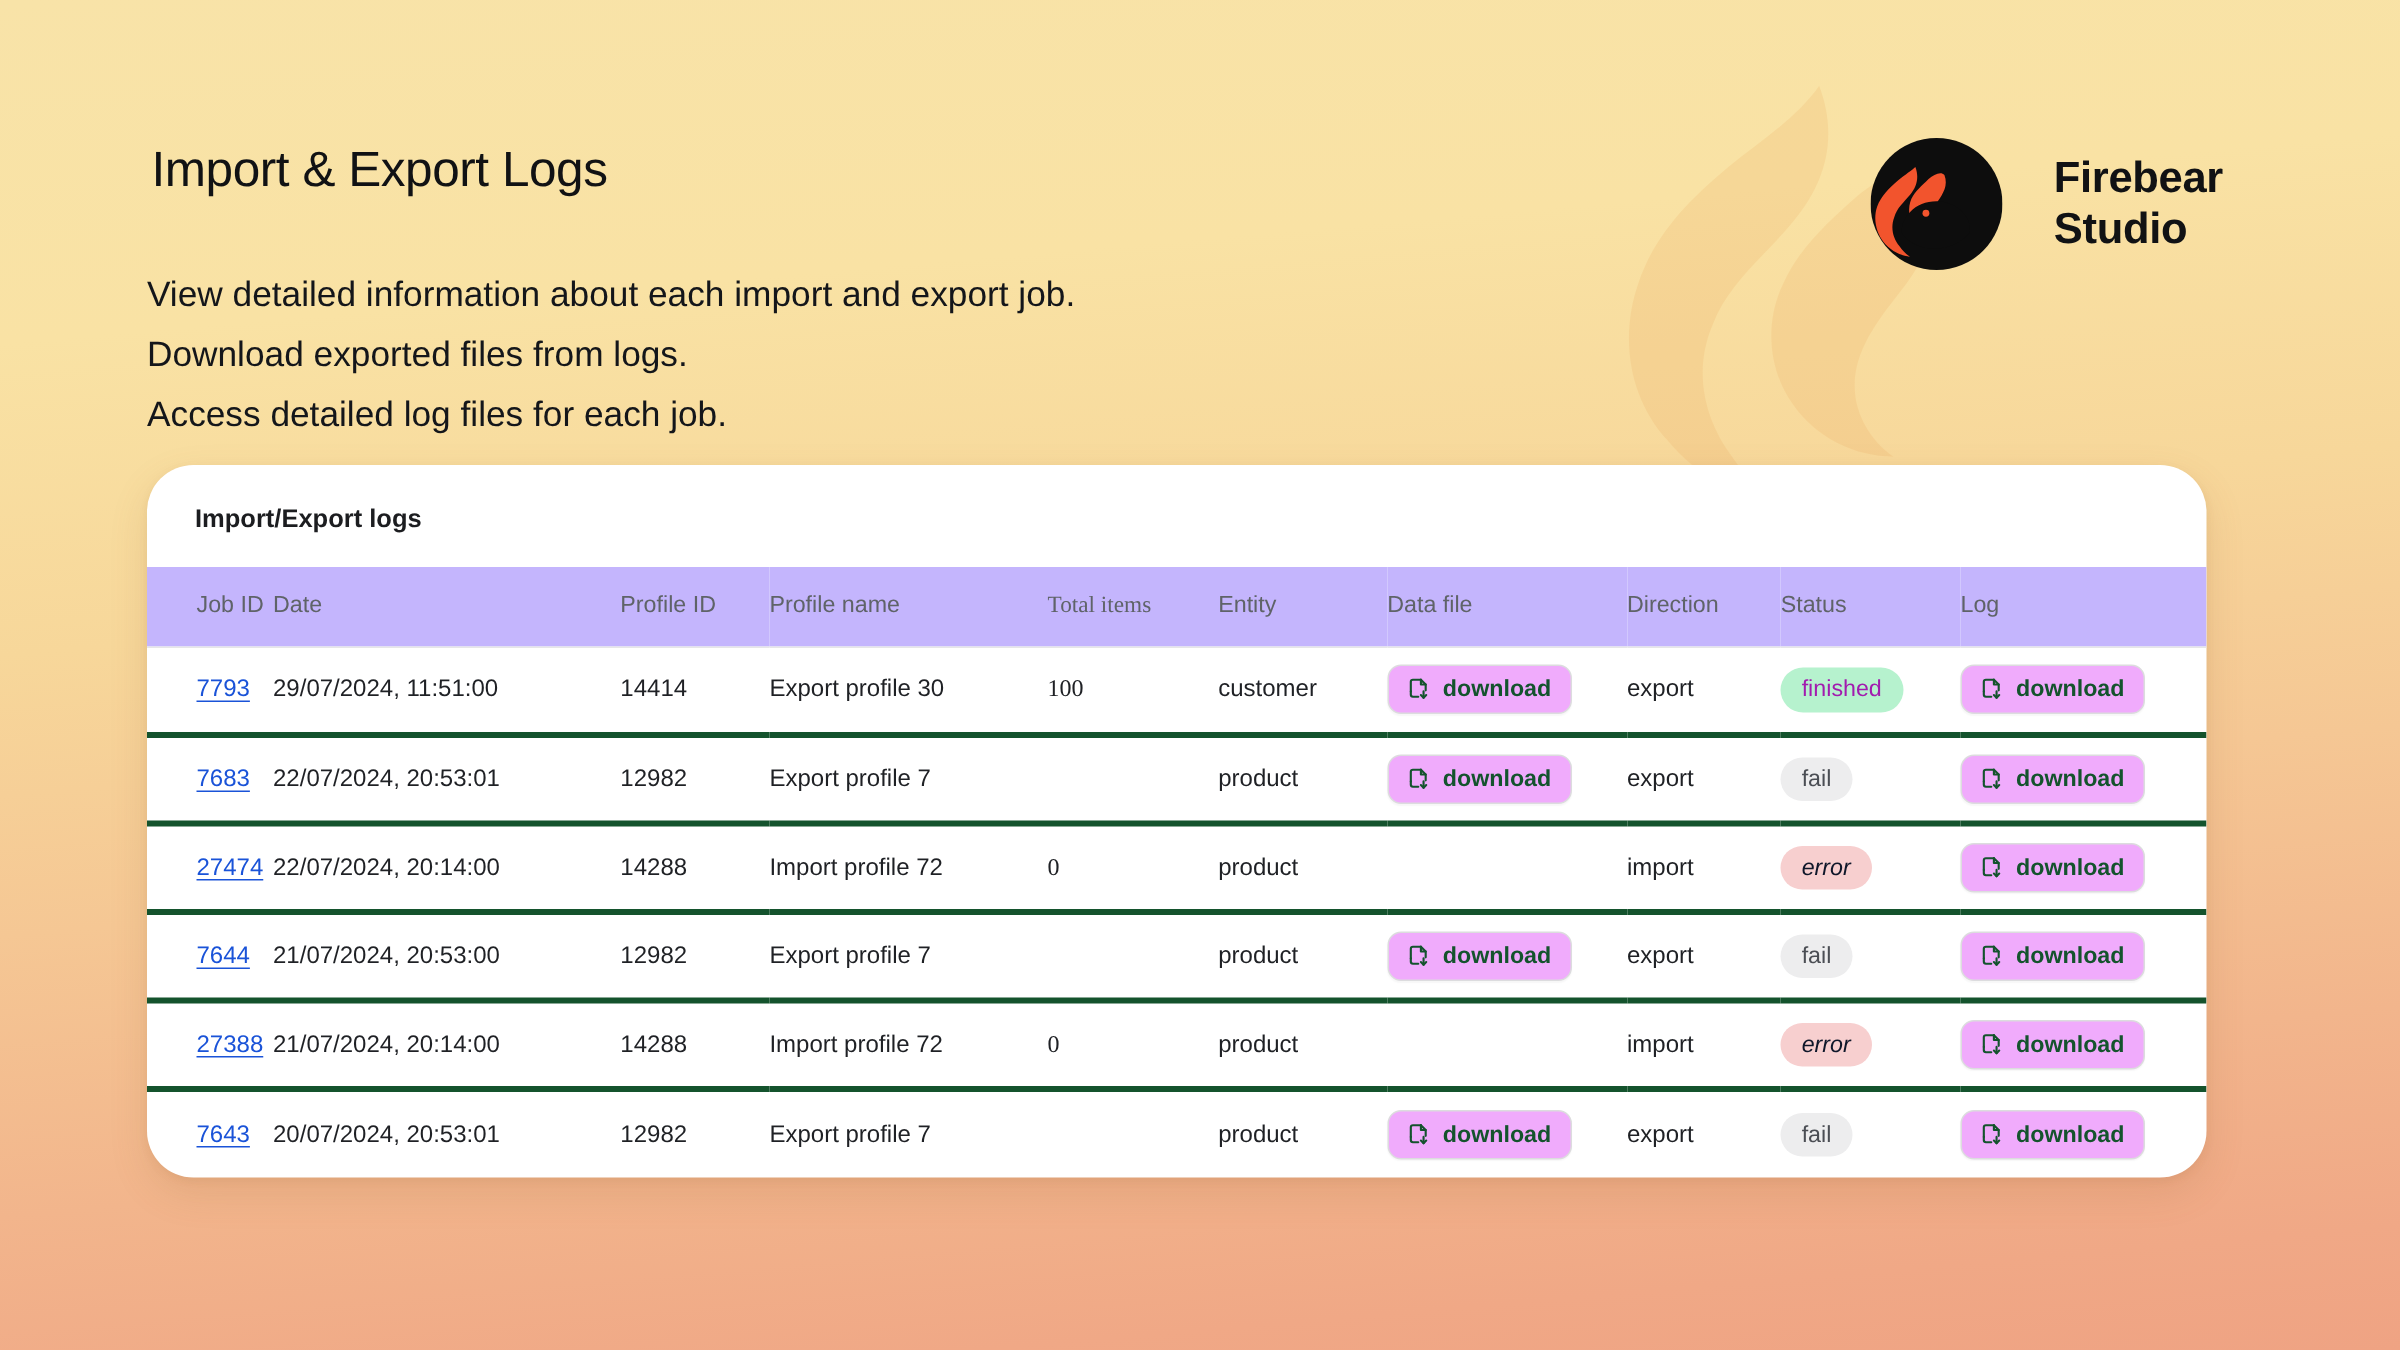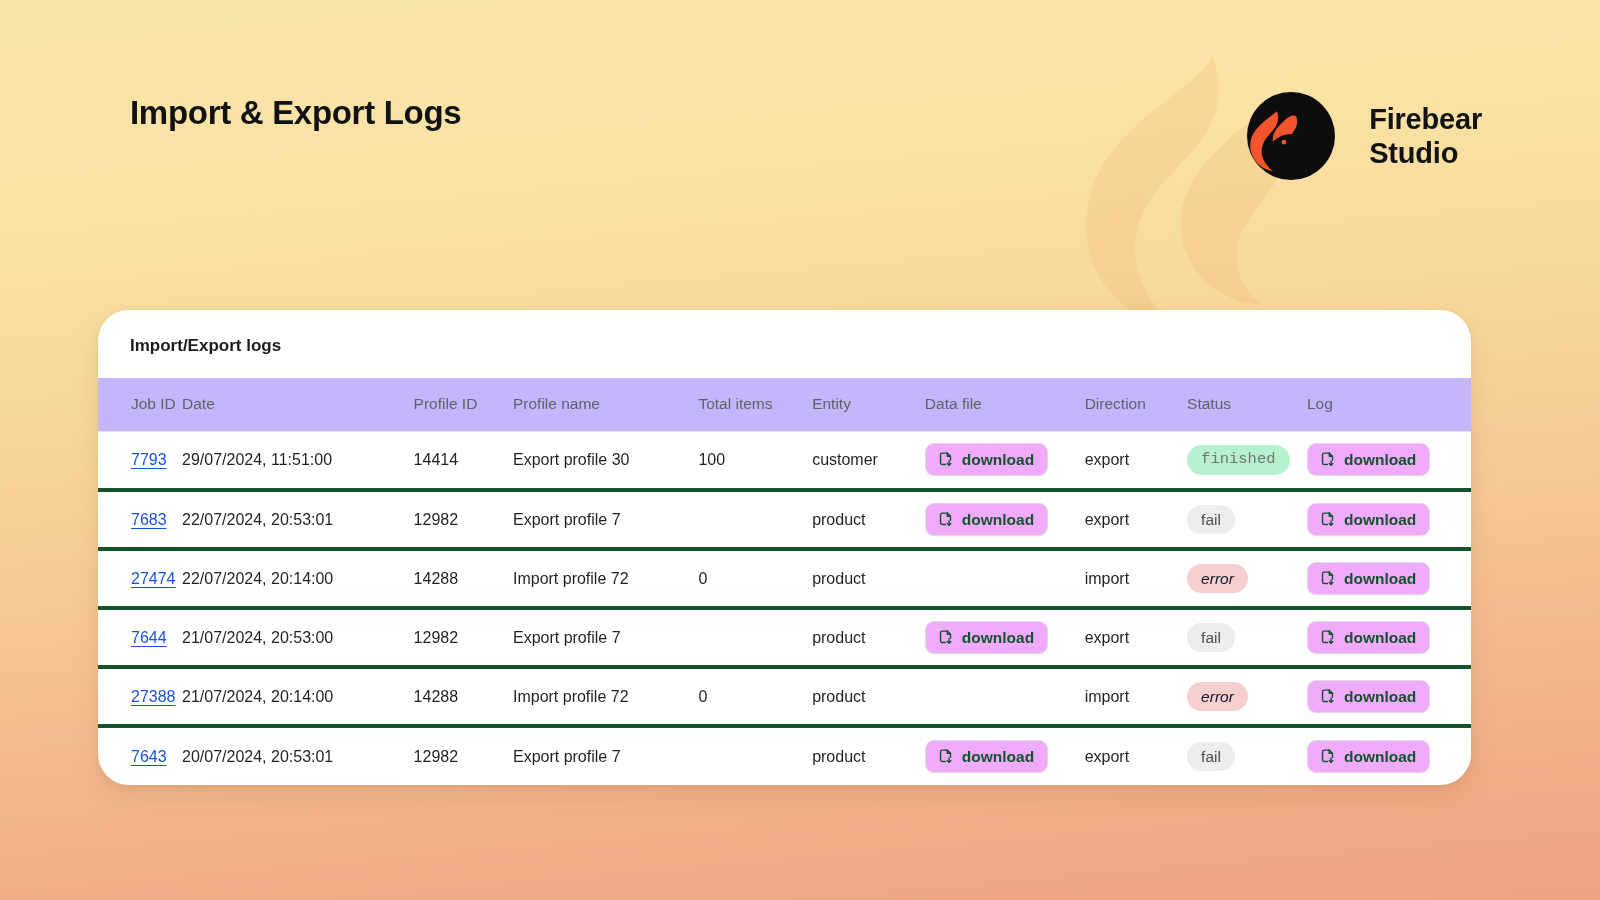--- a/index.html
+++ b/index.html
@@ -41,24 +41,23 @@
     width: 1600px;
     height: 900px;
   }
 
   
   .page-title {
     position: absolute;
     left: 101px;
     top: 94px;
     font-size: 33px;
-    font-weight: 700;
+    font-weight: 400;
     color: #111214;
     letter-spacing: -0.3px;
-    margin-left: 29px;
   }
 
   .intro {
     position: absolute;
     left: 98px;
     top: 176px;
     font-size: 23.5px;
     line-height: 40px;
     color: #14161a;
     font-weight: 400;
@@ -134,21 +133,21 @@
     border-top: 4px solid #14532d;
     white-space: nowrap;
   }
   table.logs tbody tr:first-child td { border-top: 1px solid #e6e6e7; }
 
   
   .c-job    { width: 82px;  padding-left: 33px !important; }
   .c-date   { width: 226px; }
   .c-pid    { width: 97px;  }
   .c-pname  { width: 181px; }
-  .c-items  { width: 111px; }
+  .c-items  { width: 111px; font-family: Liberation Serif, serif; }
   .c-entity { width: 110px; }
   .c-file   { width: 156px; }
   .c-dir    { width: 100px; }
   .c-status { width: 117px; }
   .c-log    { width: 160px; }
 
   th.c-job { padding-left: 33px !important; }
 
   td.align-right, th.align-right { text-align: left; padding-right: 14px; }
 
@@ -180,21 +179,21 @@
   .dl-btn svg { display: block; }
 
   
   .badge {
     display: inline-block;
     border-radius: 999px;
     padding: 6px 14px;
     font-size: 15.5px;
     line-height: 1.15;
   }
-  .badge.finished { background: #b6f2ce; color: #737373; font-family: Liberation Mono, monospace; }
+  .badge.finished { background: #b6f2ce; color: #a21caf; }
   .badge.fail     { background: #ededee; color: #4b4e54; }
   .badge.error    { background: #f7cfcf; color: #0f172a; font-style: italic; }
 
   .empty-cell { display: block; }
 </style>
 </head>
 <body>
 
 <svg class="watermark" viewBox="0 0 200 200" aria-hidden="true">
   <g fill="#e8a055">
@@ -202,20 +201,25 @@
     <path d="M126 36c5 14-1 26-9 36-7 9-14 18-14 29 0 9 5 17 12 22-12 0-24-6-31-16-8-11-9-26-3-38 5-11 14-19 23-27 8-6 17-12 22-6z"></path>
     <path d="M70 150c10 12 25 19 41 19s31-7 41-19c-6 20-24 35-45 35s-38-14-44-35h7z"></path>
     <ellipse cx="108" cy="160" rx="36" ry="26"></ellipse>
   </g>
 </svg>
 
 <div class="page">
 
   <h1 class="page-title">Import &amp; Export Logs</h1>
 
+  <div class="intro">
+    <div class="intro-line">View detailed information about each import and export job.</div>
+    <div class="intro-line">Download exported files from logs.</div>
+    <div class="intro-line">Access detailed log files for each job.</div>
+  </div>
 
   <div class="brand">
     <svg class="brand-mark" viewBox="0 0 100 100">
       <circle cx="50" cy="50" r="50" fill="#0d0d0d"></circle>
       <path d="M34 22c3 8 1 15-4 21-5 6-10 10-12 17-3 8-1 16 4 22 2 3 5 6 8 8-8-1-15-5-20-11-6-8-8-18-5-27 3-8 9-14 16-20 5-4 11-8 13-10z" fill="#f2542d"></path>
       <path d="M56 28c3 8-1 14-5 20-4 5-8 10-8 16 0 5 3 9 7 12-7 0-13-3-17-9-4-6-5-14-2-21 3-6 8-10 13-15 4-3 9-6 12-3z" fill="#f2542d"></path>
       <path d="M28 62c6 7 14 11 23 11s17-4 23-11c-4 12-13 20-25 20S32 74 28 62z" fill="#f2542d"></path>
       <path d="M30 56c5-5 12-8 20-8 9 0 17 4 22 11 3 4 4 9 3 13-7 8-17 12-27 12-9 0-18-4-24-11-1-6 1-12 6-17z" fill="#0d0d0d"></path>
       <circle cx="42" cy="57" r="2.6" fill="#f2542d"></circle>
     </svg>

